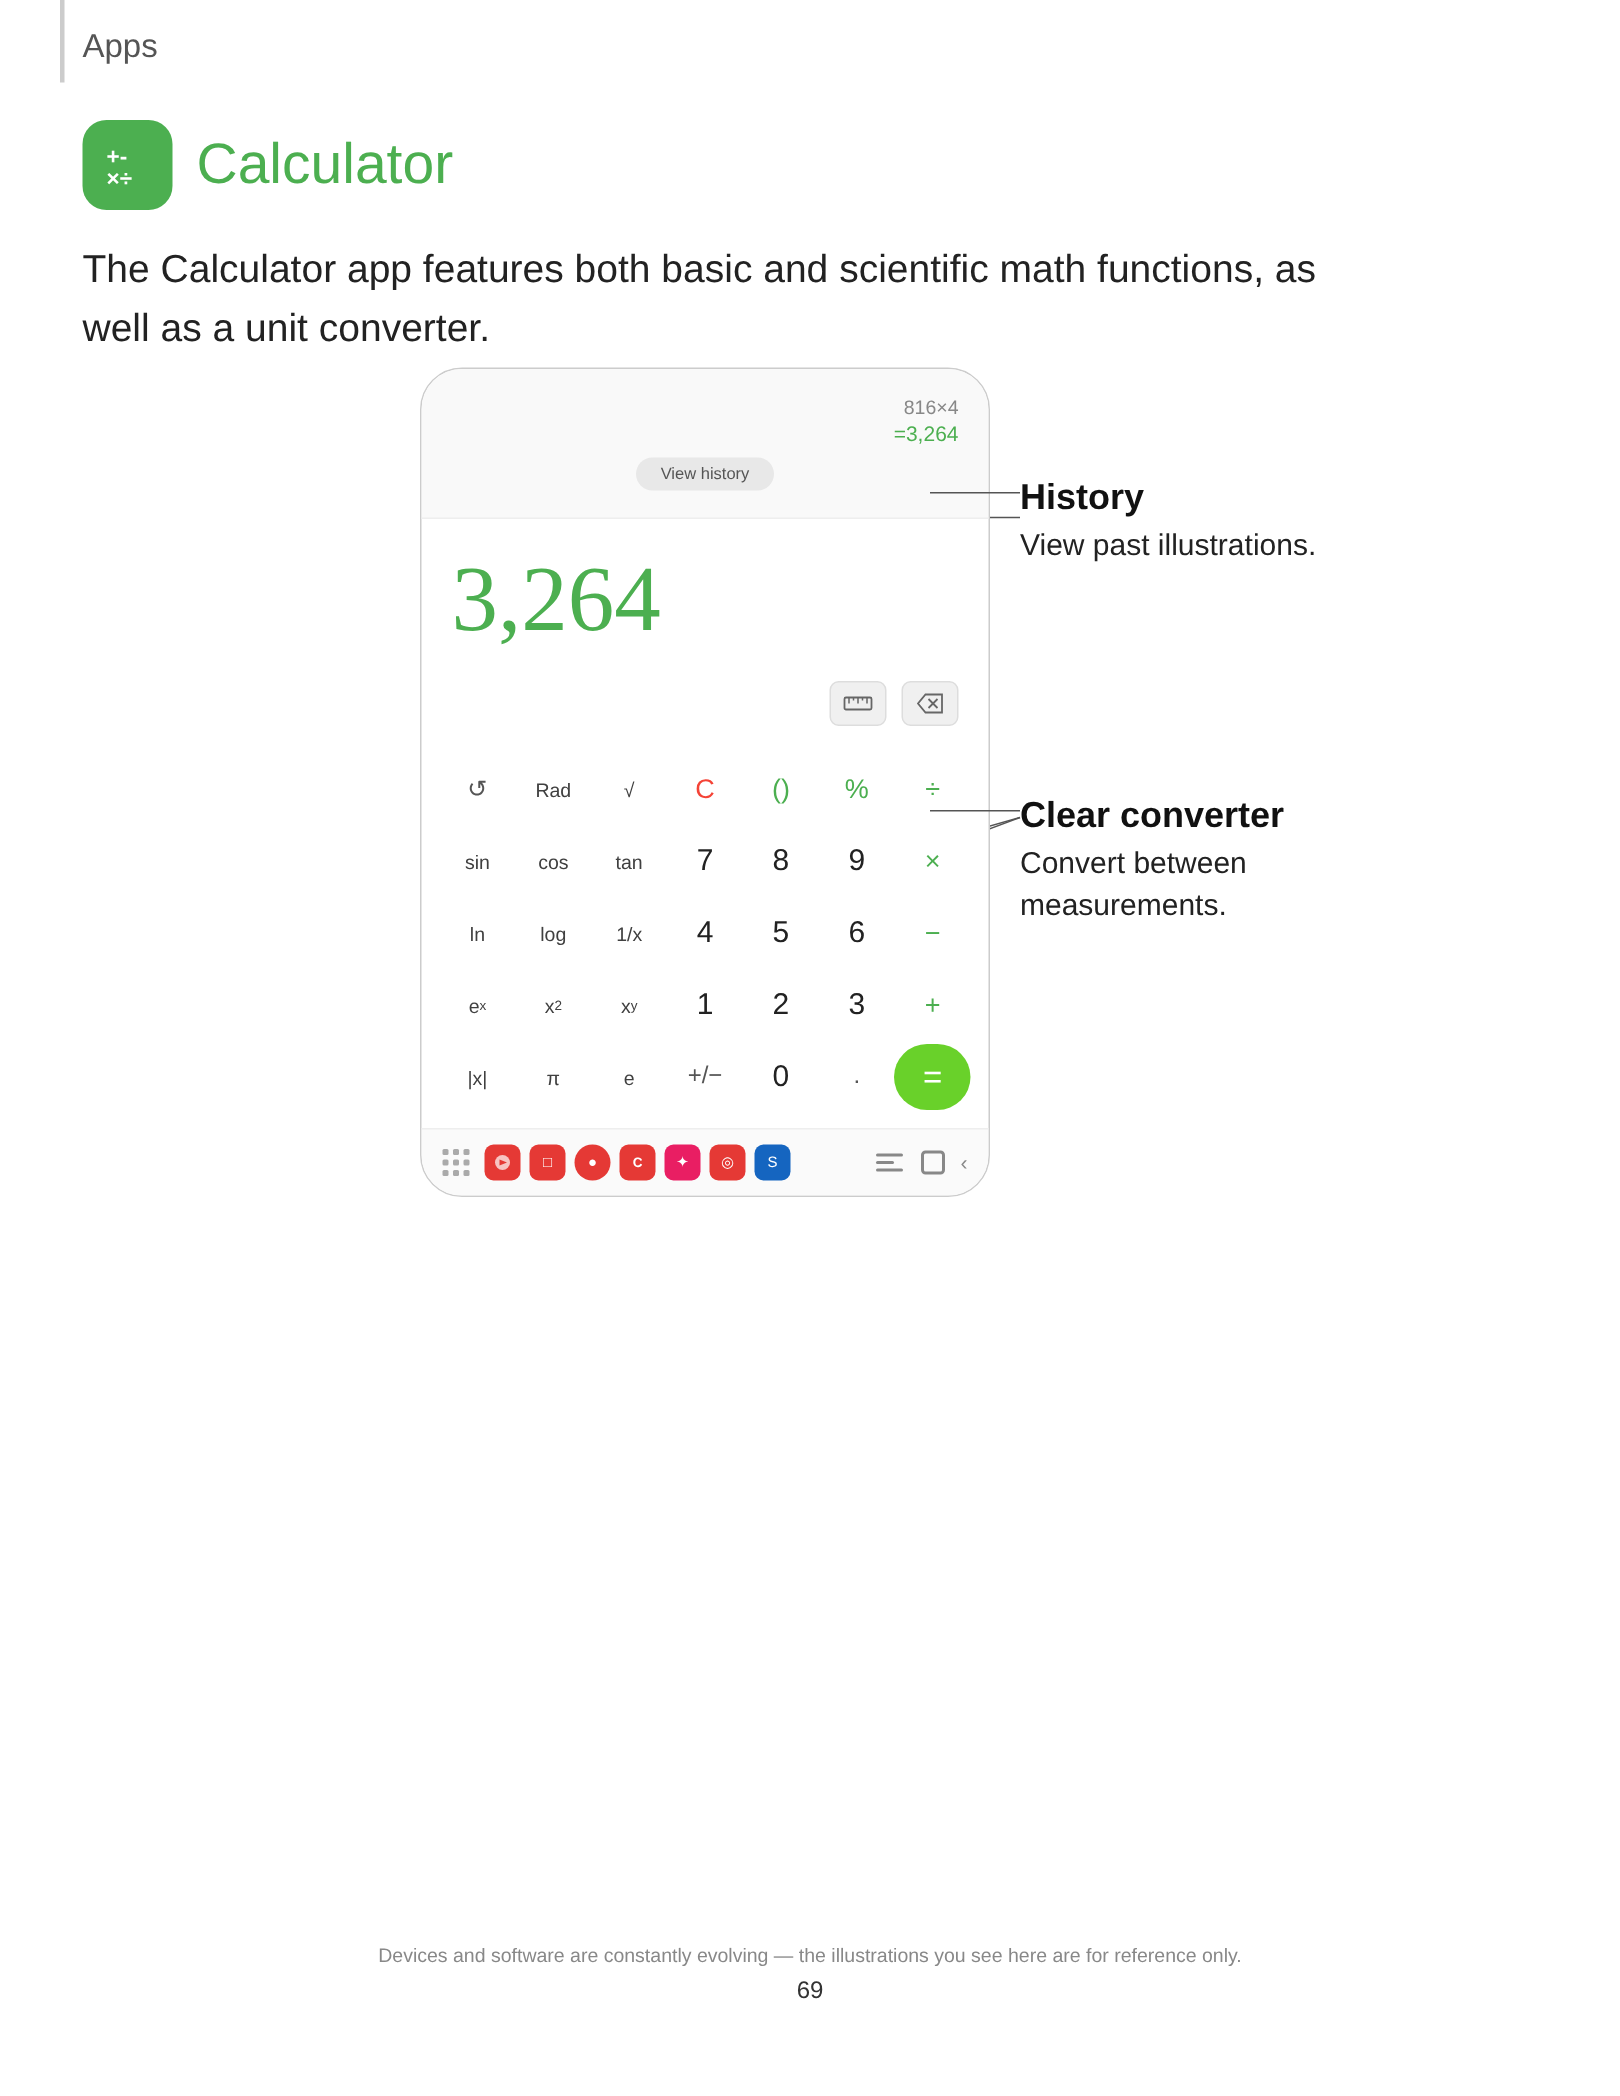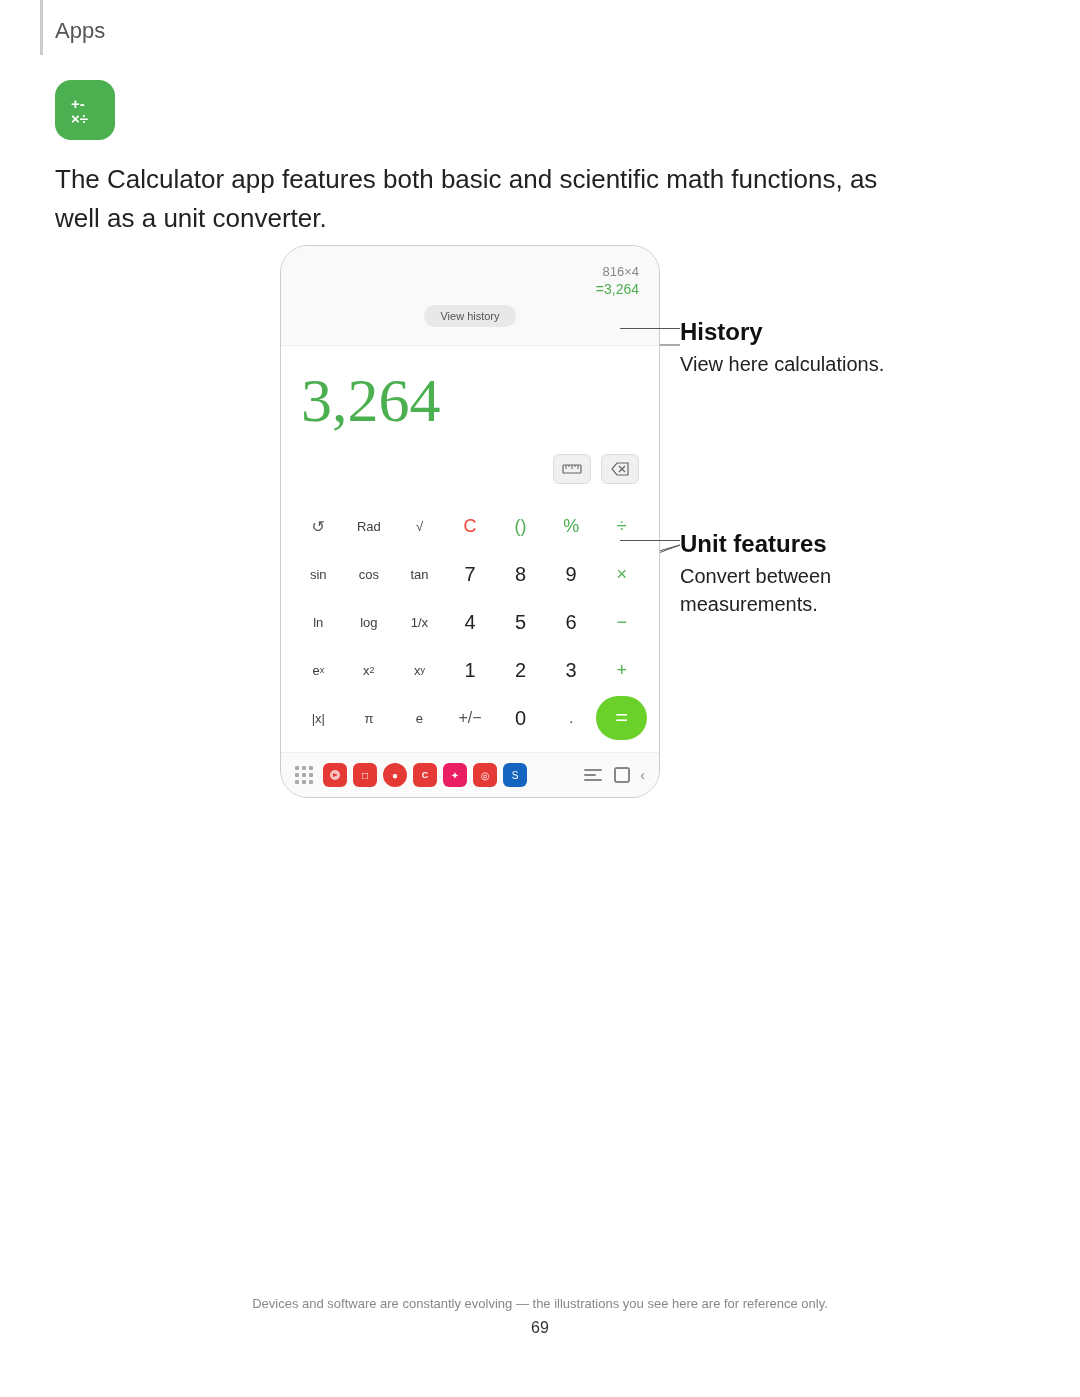--- a/index.html
+++ b/index.html
@@ -346,20 +346,21 @@
 
 <div class="apps-label">Apps</div>
 
 <div class="calc-header">
   <div class="calc-icon">
     <svg viewBox="0 0 36 36" fill="none" xmlns="http://www.w3.org/2000/svg">
       <text x="4" y="17" font-size="15" fill="white" font-weight="700">+-</text>
       <text x="4" y="32" font-size="15" fill="white" font-weight="700">×÷</text>
     </svg>
   </div>
+  <div class="calc-title">Calculator</div>
 </div>
 
 <div class="calc-description">The Calculator app features both basic and scientific math functions, as well as a unit converter.</div>
 
 <svg class="connector-svg">
 
   <line x1="355" y1="100" x2="400" y2="100" stroke="#555" stroke-width="1"></line>
 
   <line x1="295" y1="330" x2="400" y2="300" stroke="#555" stroke-width="1"></line>
   <line x1="325" y1="328" x2="400" y2="300" stroke="#555" stroke-width="1"></line>
@@ -502,28 +503,28 @@
       </div>
     </div>
 
   </div>
 </div>
 
 <div class="callout-history">
   <div style="position:relative;">
     <div class="callout-line"></div>
     <div class="callout-title">History</div>
-    <div class="callout-text">View here calculations.</div>
+    <div class="callout-text">View past illustrations.</div>
   </div>
 </div>
 
 <div class="callout-converter">
   <div style="position:relative;">
     <div class="callout-line"></div>
-    <div class="callout-title">Unit features</div>
+    <div class="callout-title">Clear converter</div>
     <div class="callout-text">Convert between measurements.</div>
   </div>
 </div>
 
 <div class="footer">
   <div class="footer-disclaimer">Devices and software are constantly evolving — the illustrations you see here are for reference only.</div>
   <div class="footer-page">69</div>
 </div>
 
 </body></html>

